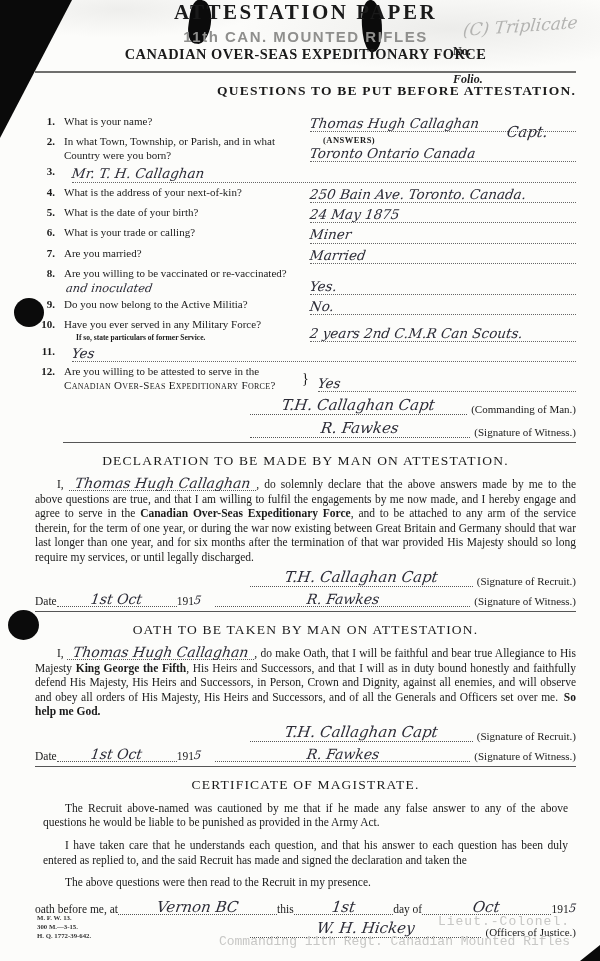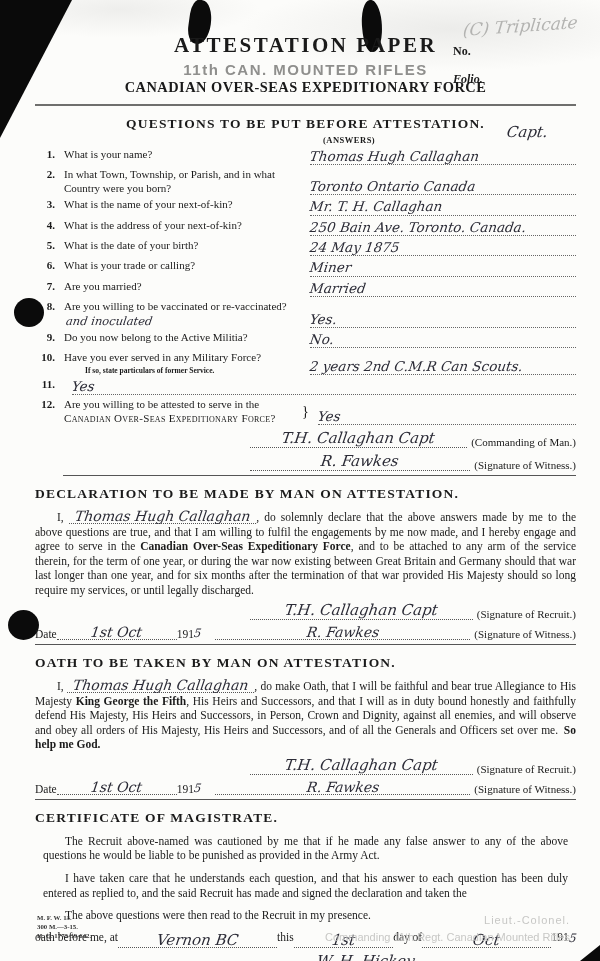--- a/index.html
+++ b/index.html
@@ -18,72 +18,72 @@
   .dot-a{left:14px;top:298px;width:30px;height:29px;}
   .dot-b{left:8px;top:610px;width:31px;height:30px;}
   .corner-br{position:absolute;right:0;bottom:0;width:20px;height:16px;background:#0a0a0a;
              clip-path:polygon(100% 0,100% 100%,0 100%);}
   
   .hw{font-family:"DejaVu Serif",serif;font-style:italic;color:#2b2b36;
       display:inline-block;transform:skewX(-8deg);white-space:nowrap;}
   .hw-pencil{font-family:"DejaVu Serif",serif;font-style:italic;color:#b3b3b1;}
   .pencil-note{position:absolute;right:22px;top:16px;font-size:17px;transform:rotate(-4deg) skewX(-10deg);}
   
-  .hdr{padding-top:33px;text-align:center;}
+  .hdr{text-align:center;}
   .title{font-size:21px;font-weight:bold;letter-spacing:2.5px;margin:0;}
   .stamp{font-family:"Liberation Sans",sans-serif;font-weight:bold;font-size:15px;
          letter-spacing:1.5px;color:#8f8f8d;margin-top:3px;}
   .subtitle{font-size:15px;font-weight:bold;letter-spacing:.5px;margin-top:1px;
             transform:scaleX(.96);}
   .no-label{position:absolute;left:418px;top:44px;font-size:12px;font-weight:bold;}
   .folio-label{position:absolute;left:418px;top:72px;font-size:12px;font-weight:bold;font-style:italic;}
   .rule{border:none;border-top:2px solid #6f6f6d;margin:8px 0 0 0;}
   .divider{border:none;border-top:1.5px solid #555;margin:4px 0 0 28px;}
   .divider-full{border:none;border-top:1.5px solid #555;margin:4px 0 0 0;}
   
-  .q-head{font-size:13.5px;font-weight:bold;letter-spacing:1.2px;text-align:center;margin-top:10px;}
+  .q-head{font-size:13.5px;font-weight:bold;letter-spacing:1.2px;text-align:right;margin-top:10px;}
   .answers-label{position:absolute;left:288px;top:135px;font-size:8.5px;font-weight:bold;letter-spacing:.5px;}
   .capt-note{position:absolute;left:472px;top:123px;font-size:15px;}
   .qlist{margin-top:16px;}
   .qrow{display:flex;align-items:flex-end;margin-bottom:3px;font-size:11px;line-height:1.22;}
   .qnum{flex:0 0 20px;text-align:right;padding-right:9px;font-weight:bold;align-self:flex-start;}
   .qcell{flex:0 0 238px;max-width:238px;align-self:flex-start;}
-  .qcell .small-note{display:block;font-size:7.5px;font-weight:bold;margin-left:21px;margin-top:1px;}
+  .qcell .small-note{display:block;font-size:7.5px;font-weight:bold;margin-left:12px;margin-top:1px;}
   .qcell .sc{font-variant:small-caps;letter-spacing:.3px;}
   .hw-insert{font-size:11.5px;margin-left:2px;}
   .brace{flex:0 0 8px;font-size:14px;align-self:center;}
   .acell{flex:1;border-bottom:1px dotted #666;margin-left:8px;padding-bottom:0;position:relative;min-height:14px;}
   .acell .hw{font-size:13.5px;margin-bottom:-3px;}
   
   .sig-block{margin-top:4px;padding-left:215px;}
   .sig-row{display:flex;align-items:flex-end;margin-bottom:4px;}
   .sig-line{flex:1;border-bottom:1px dotted #555;text-align:center;}
   .sig-line .hw{font-size:15px;margin-bottom:-4px;}
   .sig-label{flex:0 0 auto;font-size:11px;padding-left:4px;}
   .date-row{display:flex;align-items:flex-end;font-size:11.5px;margin-bottom:2px;justify-content:center;}
   .date-row .lbl{flex:0 0 auto;}
   .date-fill{flex:0 0 120px;border-bottom:1px dotted #555;text-align:center;}
   .date-fill .hw{font-size:14px;margin-bottom:-3px;}
   .wit-fill{flex:1;border-bottom:1px dotted #555;text-align:center;margin-left:14px;}
   .wit-fill .hw{font-size:14px;margin-bottom:-3px;}
   
-  .sec-head{font-size:13.5px;font-weight:bold;letter-spacing:1.2px;margin:10px 0 6px 0;}
+  .sec-head{font-size:13.5px;font-weight:normal;letter-spacing:1.2px;text-align:center;margin:10px 0 6px 0;}
   .para{font-size:11.5px;line-height:1.26;text-align:justify;margin:0;}
   .para .indent{display:inline-block;width:22px;}
   .name-line{border-bottom:1px dotted #555;padding:0 6px;}
   .name-line .hw{font-size:14px;margin-bottom:-3px;}
   .mag-para{font-size:11.5px;line-height:1.28;text-align:justify;margin:8px;}
-  .oath-line{display:flex;font-size:11.5px;margin-top:3px;}
+  .oath-line{display:flex;align-items:flex-end;font-size:11.5px;margin-top:3px;}
   .oath-fill{border-bottom:1px dotted #555;text-align:center;}
   .oath-fill .hw{font-size:15px;margin-bottom:-4px;}
   .f-place{flex:1.6;} .f-day{flex:1;} .f-month{flex:1.3;}
   .jp-initials{text-align:center;margin-top:-2px;padding-left:120px;}
   .form-refs{position:absolute;left:37px;top:913px;font-size:6.8px;line-height:1.35;font-weight:bold;color:#333;}
   .faint-stamp{position:absolute;right:30px;top:912px;text-align:right;color:#c7c7c5;
-               font-family:Liberation Sans, sans-serif;font-size:11px;line-height:1.5;}
+               font-family:Liberation Mono, monospace;font-size:13px;line-height:1.5;}
   .faint-stamp .l1{letter-spacing:1px;}
 </style>
 </head>
 <body>
 
 <div class="page">
 
   <div class="corner-tri"></div>
   <div class="blob blob-a"></div>
   <div class="blob blob-b"></div>
@@ -117,21 +117,20 @@
       </div>
 
       <div class="qrow">
         <span class="qnum">2.</span>
         <span class="qcell">In what Town, Township, or Parish, and in what Country were you born?</span>
         <span class="acell"><span class="hw">Toronto Ontario Canada</span></span>
       </div>
 
       <div class="qrow">
         <span class="qnum">3.</span>
-        <span class="qcell">What is the name of your next-of-kin?</span>
         <span class="acell"><span class="hw">Mr. T. H. Callaghan</span></span>
       </div>
 
       <div class="qrow">
         <span class="qnum">4.</span>
         <span class="qcell">What is the address of your next-of-kin?</span>
         <span class="acell"><span class="hw">250 Bain Ave. Toronto. Canada.</span></span>
       </div>
 
       <div class="qrow">

